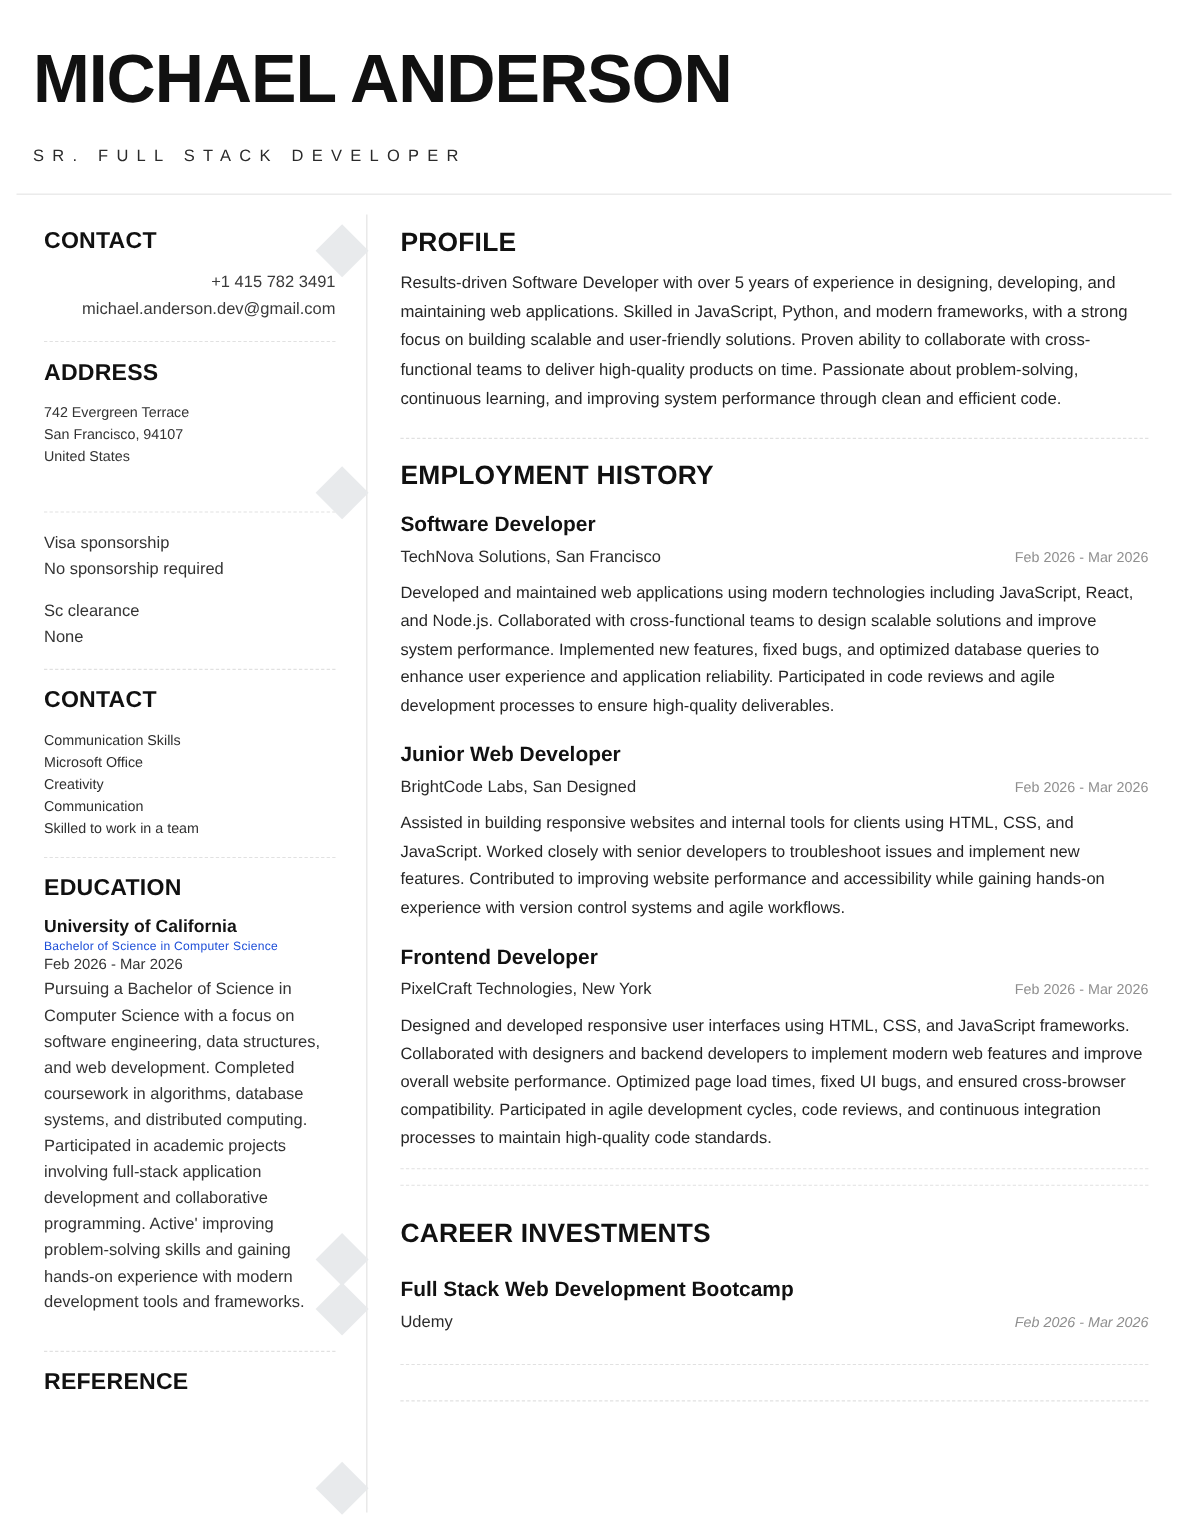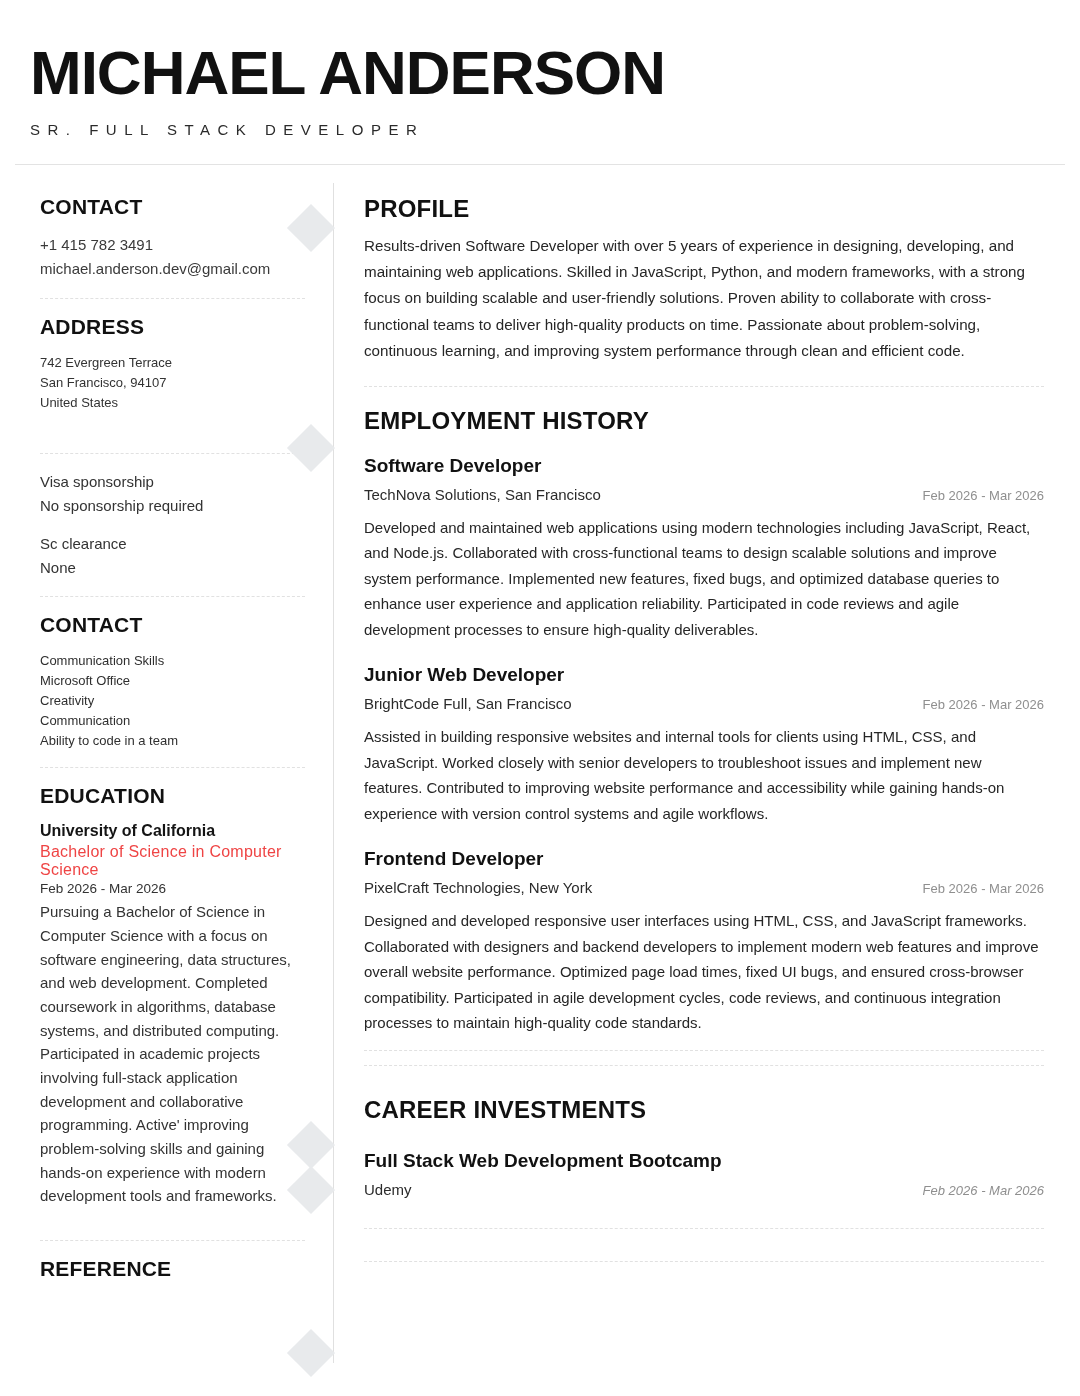--- a/index.html
+++ b/index.html
@@ -27,21 +27,21 @@
   }
   .name {
     font-size: 62px;
     font-weight: 700;
     letter-spacing: -1px;
     line-height: 1.05;
     color: #111111;
     white-space: nowrap;
   }
   .subtitle {
-    margin-top: 16px;
+    margin-top: 28px;
     font-size: 15px;
     letter-spacing: 7.5px;
     color: #2a2a2a;
     font-weight: 400;
   }
   .header-rule {
     margin: 26px 15px 0 15px;
     height: 1px;
     background: #e3e3e3;
   }
@@ -82,20 +82,21 @@
   }
   h2.section-title.right {
     font-size: 24px;
     margin-bottom: 10px;
   }
 
   .contact-line {
     font-size: 15px;
     line-height: 1.62;
     color: #3a3a3a;
+    text-align: right;
   }
 
   .addr-line {
     font-size: 13px;
     line-height: 1.55;
     color: #333333;
   }
 
   .kv-label {
     font-size: 15px;
@@ -123,22 +124,22 @@
   .dashed.tight { margin: 14px 0; }
 
   
   .edu-school {
     font-size: 16px;
     font-weight: 700;
     color: #141414;
     margin-bottom: 3px;
   }
   .edu-degree {
-    font-size: 16px;
-    color: #ef4444;
+    font-size: 11px;
+    color: #1d4ed8;
     letter-spacing: 0.25px;
     margin-bottom: 2px;
   }
   .edu-dates {
     font-size: 13.5px;
     color: #333333;
   }
   .edu-desc {
     margin-top: 4px;
     font-size: 15px;
@@ -261,21 +262,21 @@
         <div class="kv-value">None</div>
       </div>
 
       <div class="dashed"></div>
 
       <h2 class="section-title">CONTACT</h2>
       <div class="skill-item">Communication Skills</div>
       <div class="skill-item">Microsoft Office</div>
       <div class="skill-item">Creativity</div>
       <div class="skill-item">Communication</div>
-      <div class="skill-item">Ability to code in a team</div>
+      <div class="skill-item">Skilled to work in a team</div>
 
       <div class="dashed"></div>
 
       <h2 class="section-title">EDUCATION</h2>
       <div class="edu-school">University of California</div>
       <div class="edu-degree">Bachelor of Science in Computer Science</div>
       <div class="edu-dates">Feb 2026 - Mar 2026</div>
       <div class="edu-desc">Pursuing a Bachelor of Science in Computer Science with a focus on software engineering, data structures, and web development. Completed coursework in algorithms, database systems, and distributed computing. Participated in academic projects involving full-stack application development and collaborative programming. Active' improving problem-solving skills and gaining hands-on experience with modern development tools and frameworks.</div>
 
       <div class="dashed" style="margin-top:32px;"></div>
@@ -302,21 +303,21 @@
         <div class="job-meta">
           <div class="job-company">TechNova Solutions, San Francisco</div>
           <div class="job-dates">Feb 2026 - Mar 2026</div>
         </div>
         <div class="job-desc">Developed and maintained web applications using modern technologies including JavaScript, React, and Node.js. Collaborated with cross-functional teams to design scalable solutions and improve system performance. Implemented new features, fixed bugs, and optimized database queries to enhance user experience and application reliability. Participated in code reviews and agile development processes to ensure high-quality deliverables.</div>
       </div>
 
       <div class="job">
         <div class="job-title">Junior Web Developer</div>
         <div class="job-meta">
-          <div class="job-company">BrightCode Full, San Francisco</div>
+          <div class="job-company">BrightCode Labs, San Designed</div>
           <div class="job-dates">Feb 2026 - Mar 2026</div>
         </div>
         <div class="job-desc">Assisted in building responsive websites and internal tools for clients using HTML, CSS, and JavaScript. Worked closely with senior developers to troubleshoot issues and implement new features. Contributed to improving website performance and accessibility while gaining hands-on experience with version control systems and agile workflows.</div>
       </div>
 
       <div class="job">
         <div class="job-title">Frontend Developer</div>
         <div class="job-meta">
           <div class="job-company">PixelCraft Technologies, New York</div>
           <div class="job-dates">Feb 2026 - Mar 2026</div>

